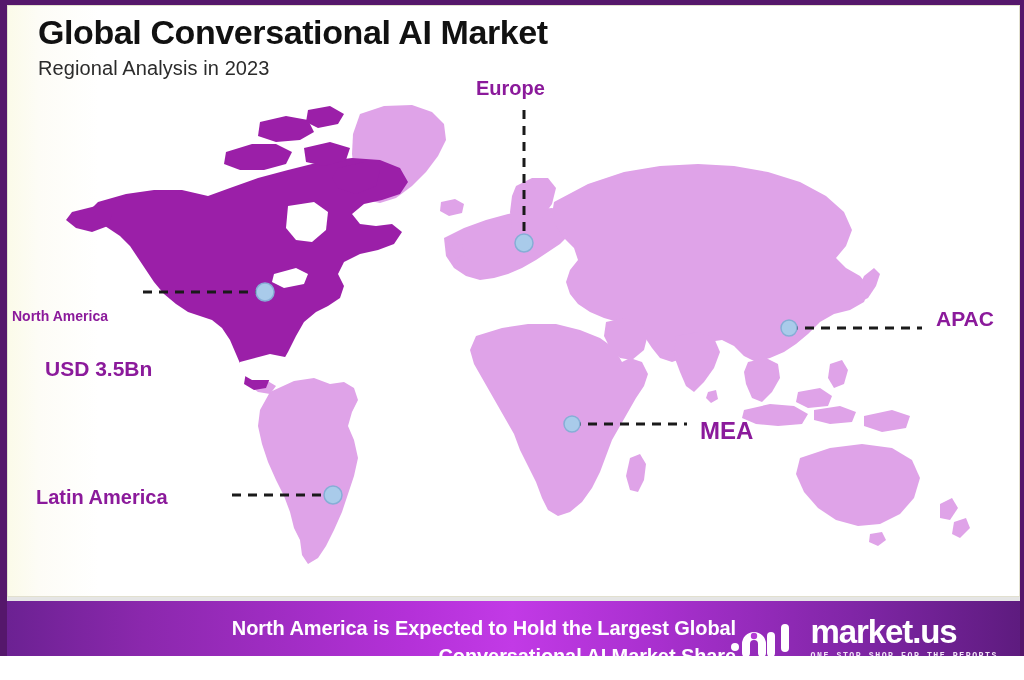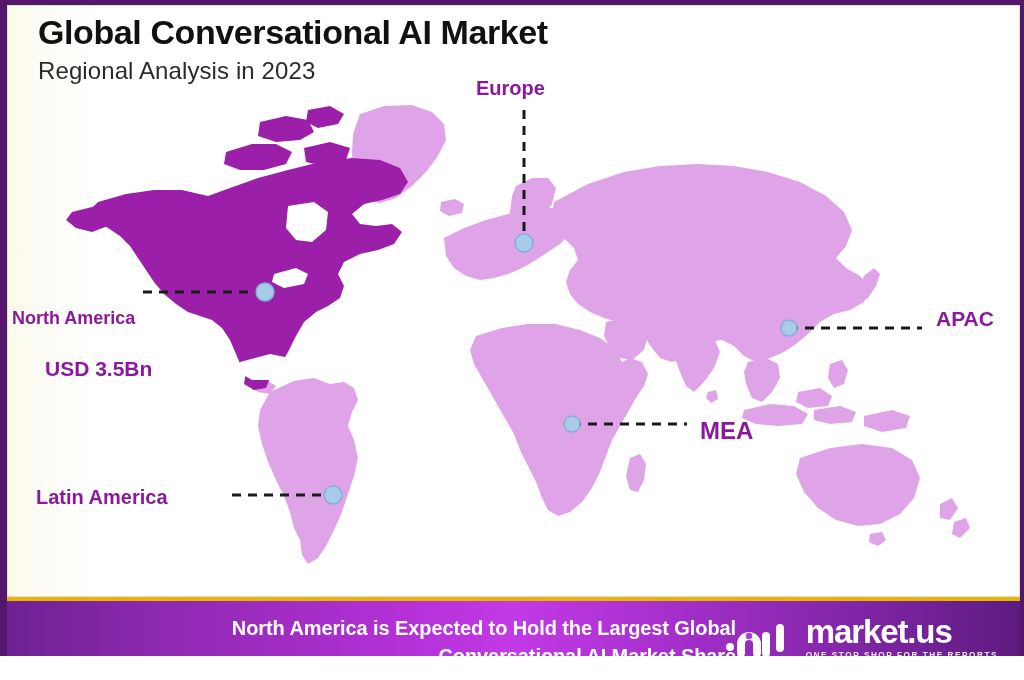--- a/index.html
+++ b/index.html
@@ -7,21 +7,21 @@
     margin: 0;
     padding: 0;
     background: #ffffff;
   }
   #page {
     position: relative;
     width: 1024px;
     height: 656px;
     overflow: hidden;
     font-family: "Liberation Sans", sans-serif;
-    background: #eab308;
+    background: #e5e5e5;
   }
 
   
   #frame-border {
     position: absolute;
     left: 0; top: 0;
     width: 1024px;
     height: 680px;
     box-sizing: border-box;
     border-left: 7px solid #55176b;
@@ -51,21 +51,21 @@
   #title {
     font-size: 34px;
     font-weight: bold;
     color: #111111;
     letter-spacing: -0.4px;
     line-height: 1.1;
     margin: 0;
     white-space: nowrap;
   }
   #subtitle {
-    font-size: 24px;
+    font-size: 20px;
     font-weight: normal;
     color: #2b2b2b;
     margin: 6px 0 0 0;
     letter-spacing: 0.1px;
     white-space: nowrap;
   }
 
   
   #map-wrap {
     position: absolute;
@@ -78,21 +78,21 @@
   #world-map { display: block; width: 1012px; height: 590px; }
 
   
   .region-label {
     position: absolute;
     font-weight: bold;
     color: #8B1A9B;
     white-space: nowrap;
     z-index: 20;
   }
-  .label-na      { left: 12px;  top: 308px; font-size: 18px; }
+  .label-na      { left: 12px;  top: 308px; font-size: 14px; }
   .label-na-val  { left: 45px;  top: 357px; font-size: 21px; }
   .label-latam   { left: 36px;  top: 486px; font-size: 20px; }
   .label-europe  { left: 476px; top: 77px;  font-size: 20px; }
   .label-mea     { left: 700px; top: 417px; font-size: 24px; }
   .label-apac    { left: 936px; top: 307px; font-size: 21px; }
 
   
   #leaders {
     position: absolute;
     left: 0; top: 0;
@@ -150,20 +150,21 @@
     letter-spacing: -1.1px;
     line-height: 1;
   }
   #logo-tagline {
     font-size: 8.2px;
     font-weight: bold;
     color: #f2e4f7;
     letter-spacing: 1.55px;
     margin-top: 3px;
     white-space: nowrap;
+    font-family: Liberation Mono, monospace;
   }
 </style>
 </head>
 <body>
 
 <div id="page">
 
   <div id="inner-hairline"></div>
 
   <div id="map-wrap">

